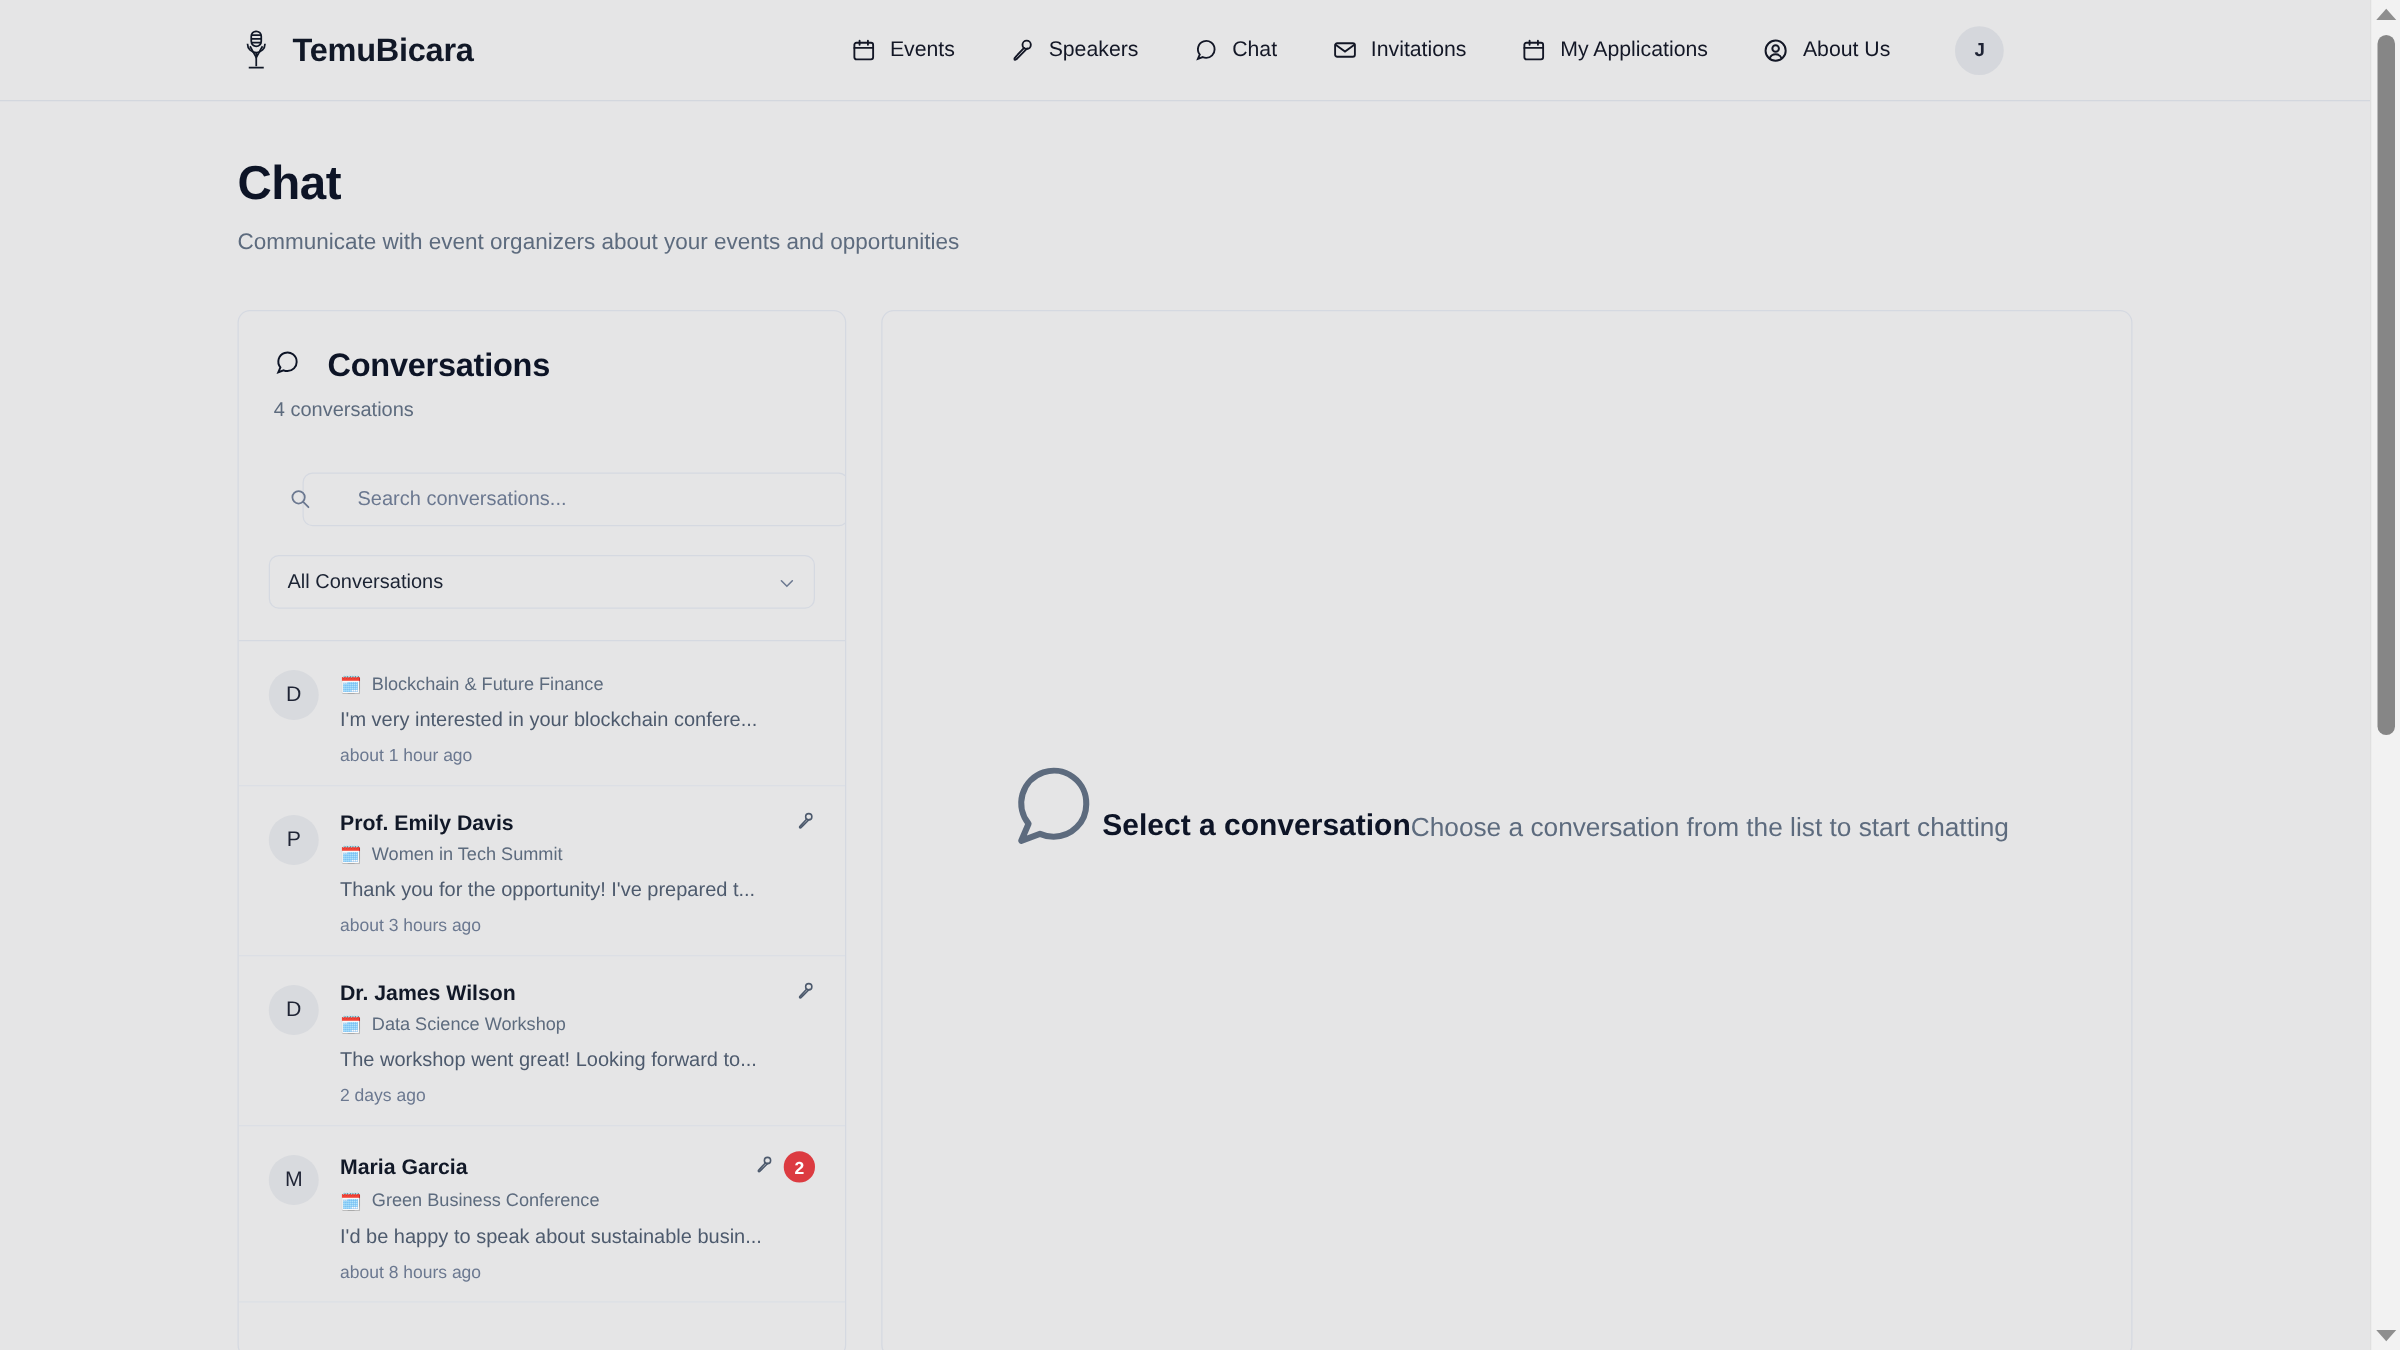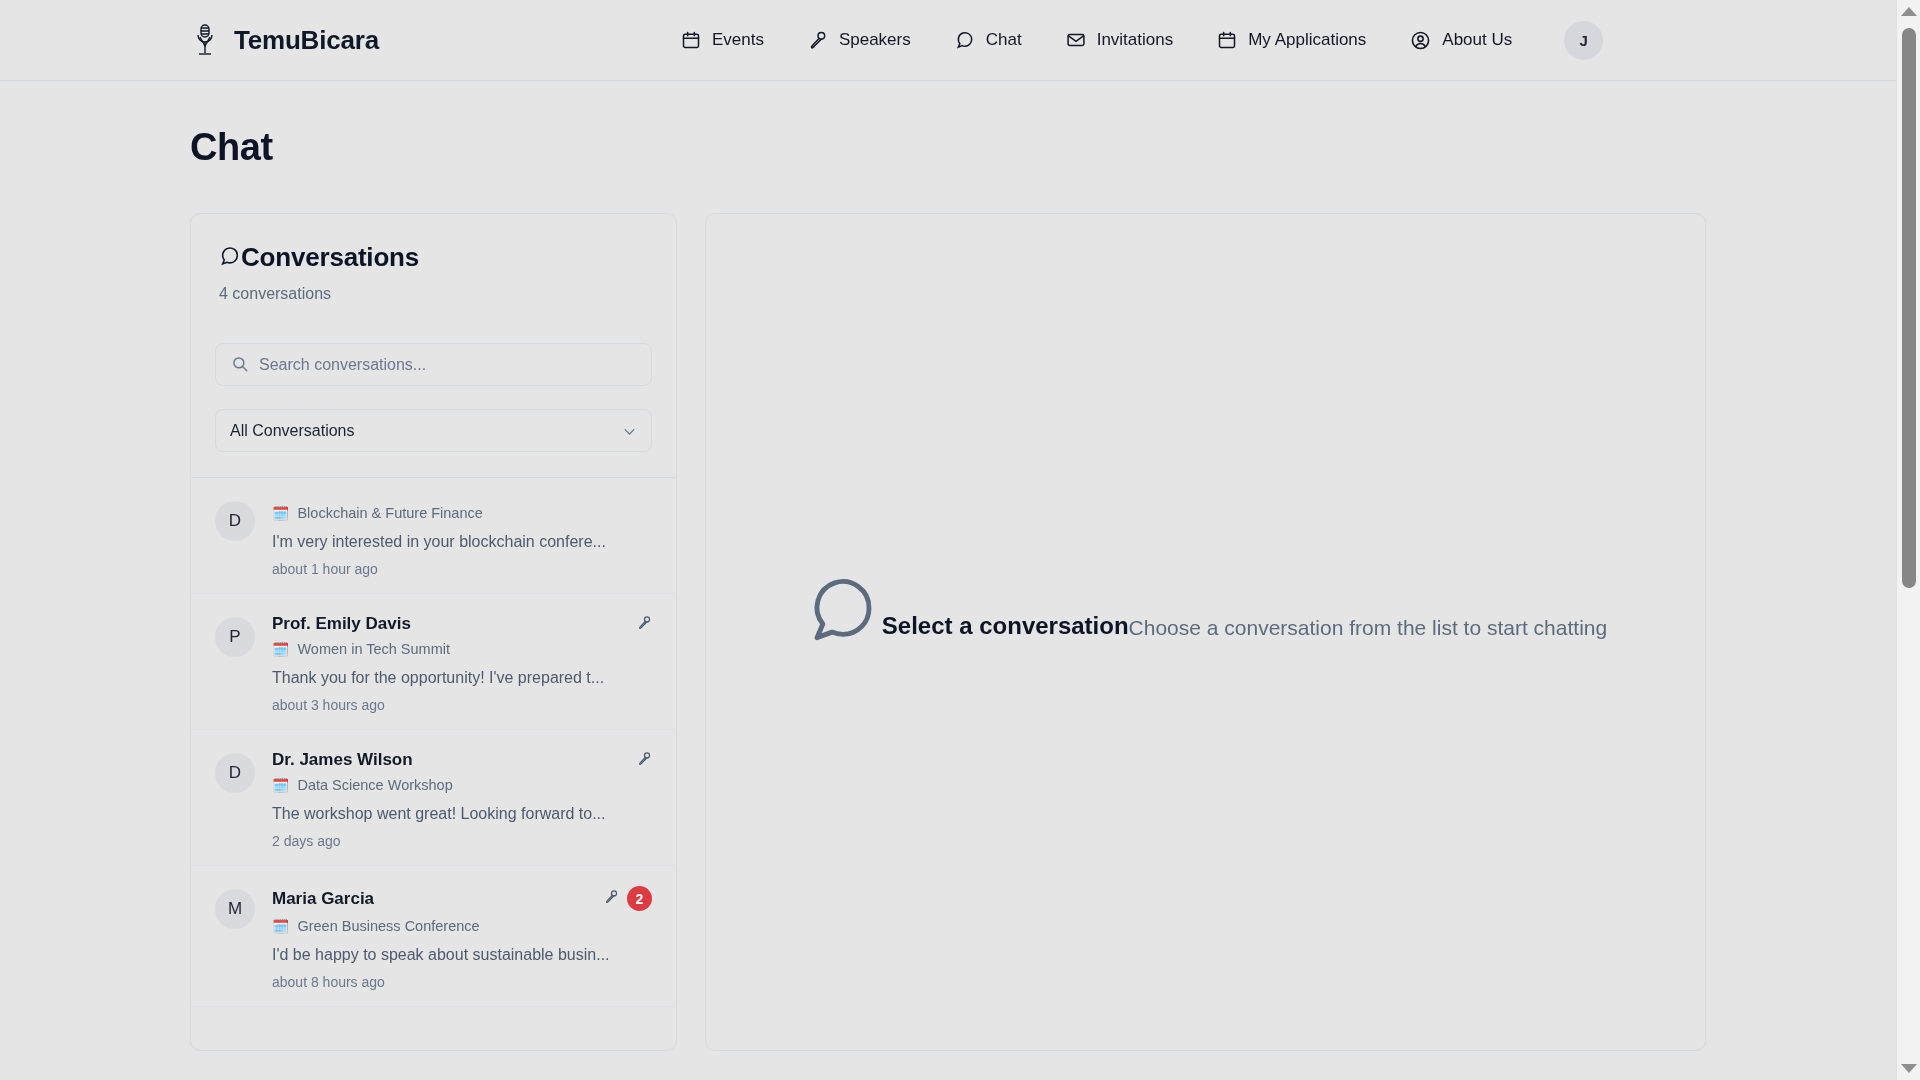--- a/index.html
+++ b/index.html
@@ -107,21 +107,21 @@
     flex: 0 0 487px;
     height: 838px;
     display: flex;
     flex-direction: column;
     overflow: hidden;
   }
   .conv-header { padding: 28px 28px 0 28px; }
   .conv-title-row {
     display: flex;
     align-items: center;
-    gap: 0;
+    gap: 21px;
   }
   .conv-title {
     font-size: 26px;
     font-weight: bold;
     color: #0d1426;
     letter-spacing: -0.2px;
   }
   .conv-count {
     font-size: 16px;
     color: #5d6b7e;
@@ -135,20 +135,21 @@
     width: 100%;
     height: 43px;
     border: 1px solid #d5d9e1;
     border-radius: 8px;
     background: #e5e5e6;
     padding: 0 14px 0 43px;
     font-size: 16px;
     color: #2b3444;
     font-family: "Liberation Sans", sans-serif;
     outline: none;
+    margin-left: 27px;
   }
   .search-input::placeholder { color: #6b7890; }
   .search-icon-pos {
     position: absolute;
     left: 16px; top: 12px;
     pointer-events: none;
   }
   .filter-wrap {
     position: relative;
     margin: 23px 24px 0 24px;
@@ -398,20 +399,21 @@
           </span>
           <span>About Us</span>
         </div>
 
         <div class="avatar-btn">J</div>
       </div>
     </div>
 
     <div class="content">
       <h1 class="page-title">Chat</h1>
+      <div class="page-subtitle">Communicate with event organizers about your events and opportunities</div>
 
       <div class="chat-layout">
 
         <div class="panel conversations-panel">
           <div class="conv-header">
             <div class="conv-title-row">
               <span>
                 <svg width="22" height="22" viewBox="0 0 24 24" fill="none" stroke="#0d1426" stroke-width="1.7" stroke-linecap="round">
                   <path d="M20 11.5a8 8 0 0 1-8 8 8.4 8.4 0 0 1-3.4-.7L4 20.5l1.8-4.2A8 8 0 1 1 20 11.5z"></path>
                 </svg>

